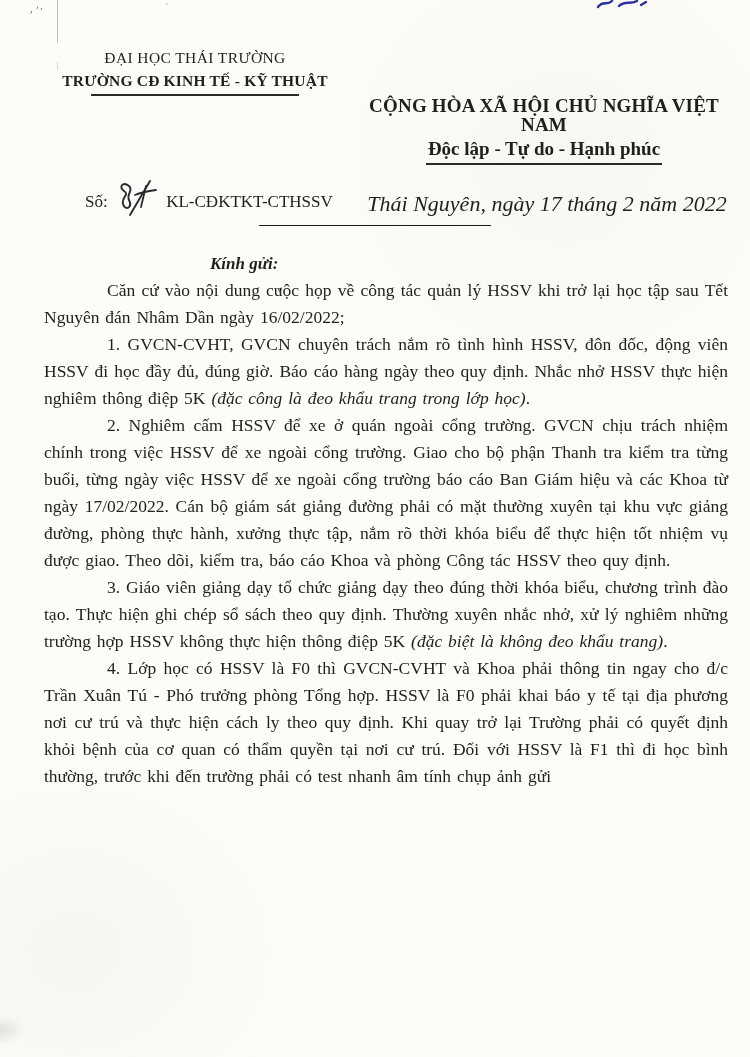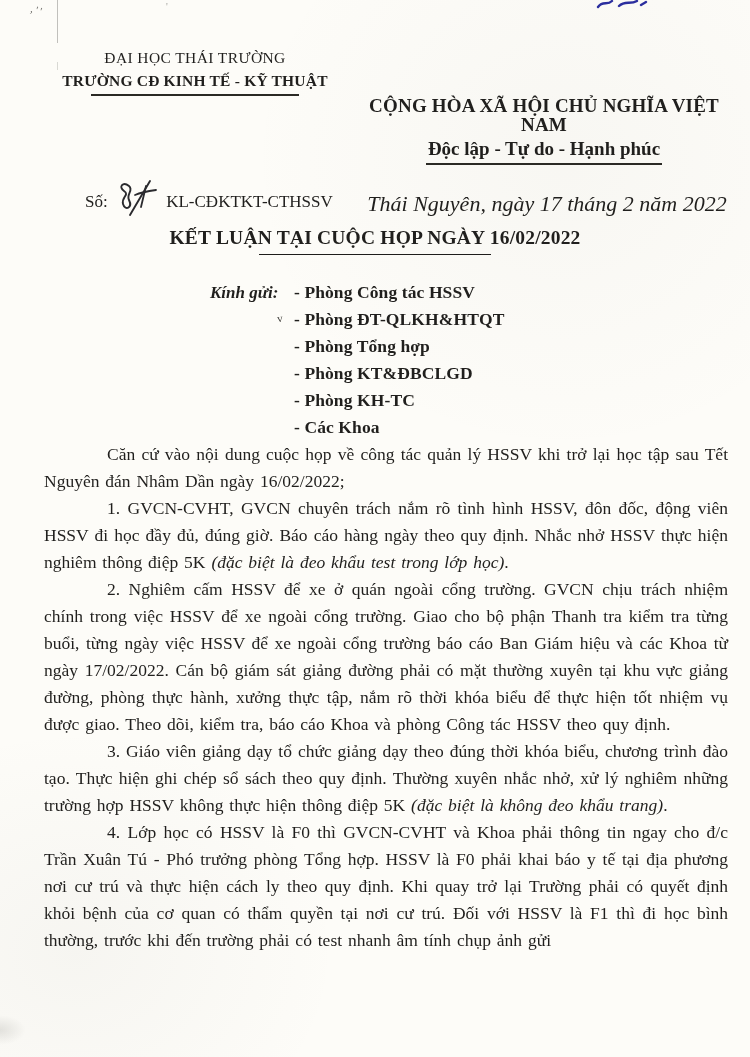--- a/index.html
+++ b/index.html
@@ -94,38 +94,29 @@
         <path d="M20 16 C27 13 34 12 41 11" fill="none" stroke="#2a2a2e" stroke-width="1.8" stroke-linecap="round"></path>
         <path d="M31 7 L26 28" fill="none" stroke="#2a2a2e" stroke-width="1.8" stroke-linecap="round"></path>
       </svg>
       <span class="sr-data">84/</span>
       <span>KL-CĐKTKT-CTHSSV</span>
     </div>
     <div class="place-date">Thái Nguyên, ngày 17 tháng 2 năm 2022</div>
   </div>
 
   <div class="title-block">
-    <div class="title">KẾT LUẬN TẠI CUỘC HỌP NGÀY 16/02/2022</div>
     <div class="rule-title"></div>
   </div>
 
   <div class="recipients">
     <div class="recipients-label">Kính gửi:</div>
-    <div class="recipients-list">
-      <div class="recipient-item">- Phòng Công tác HSSV</div>
-      <div class="recipient-item">- Phòng ĐT-QLKH&amp;HTQT</div>
-      <div class="recipient-item">- Phòng Tổng hợp</div>
-      <div class="recipient-item">- Phòng KT&amp;ĐBCLGD</div>
-      <div class="recipient-item">- Phòng KH-TC</div>
-      <div class="recipient-item">- Các Khoa</div>
-    </div>
     <span class="check-mark">v</span>
   </div>
 
   <div class="body-text">
     <p class="para"><span>Căn cứ vào nội dung cuộc họp về công tác quản lý HSSV khi trở lại học tập sau Tết Nguyên đán Nhâm Dần ngày 16/02/2022;</span></p>
-    <p class="para"><span>1. GVCN-CVHT, GVCN chuyên trách nắm rõ tình hình HSSV, đôn đốc, động viên HSSV đi học đầy đủ, đúng giờ. Báo cáo hàng ngày theo quy định. Nhắc nhở HSSV thực hiện nghiêm thông điệp 5K </span><span class="it">(đặc biệt là đeo khẩu test trong lớp học)</span><span>.</span></p>
+    <p class="para"><span>1. GVCN-CVHT, GVCN chuyên trách nắm rõ tình hình HSSV, đôn đốc, động viên HSSV đi học đầy đủ, đúng giờ. Báo cáo hàng ngày theo quy định. Nhắc nhở HSSV thực hiện nghiêm thông điệp 5K </span><span class="it">(đặc công là đeo khẩu trang trong lớp học)</span><span>.</span></p>
     <p class="para"><span>2. Nghiêm cấm HSSV để xe ở quán ngoài cổng trường. GVCN chịu trách nhiệm chính trong việc HSSV để xe ngoài cổng trường. Giao cho bộ phận Thanh tra kiểm tra từng buổi, từng ngày việc HSSV để xe ngoài cổng trường báo cáo Ban Giám hiệu và các Khoa từ ngày 17/02/2022. Cán bộ giám sát giảng đường phải có mặt thường xuyên tại khu vực giảng đường, phòng thực hành, xưởng thực tập, nắm rõ thời khóa biểu để thực hiện tốt nhiệm vụ được giao. Theo dõi, kiểm tra, báo cáo Khoa và phòng Công tác HSSV theo quy định.</span></p>
     <p class="para"><span>3. Giáo viên giảng dạy tổ chức giảng dạy theo đúng thời khóa biểu, chương trình đào tạo. Thực hiện ghi chép sổ sách theo quy định. Thường xuyên nhắc nhở, xử lý nghiêm những trường hợp HSSV không thực hiện thông điệp 5K </span><span class="it">(đặc biệt là không đeo khẩu trang)</span><span>.</span></p>
     <p class="para"><span>4. Lớp học có HSSV là F0 thì GVCN-CVHT và Khoa phải thông tin ngay cho đ/c Trần Xuân Tú - Phó trưởng phòng Tổng hợp. HSSV là F0 phải khai báo y tế tại địa phương nơi cư trú và thực hiện cách ly theo quy định. Khi quay trở lại Trường phải có quyết định khỏi bệnh của cơ quan có thẩm quyền tại nơi cư trú. Đối với HSSV là F1 thì đi học bình thường, trước khi đến trường phải có test nhanh âm tính chụp ảnh gửi</span></p>
   </div>
 
 </div>
 
 </body></html>

